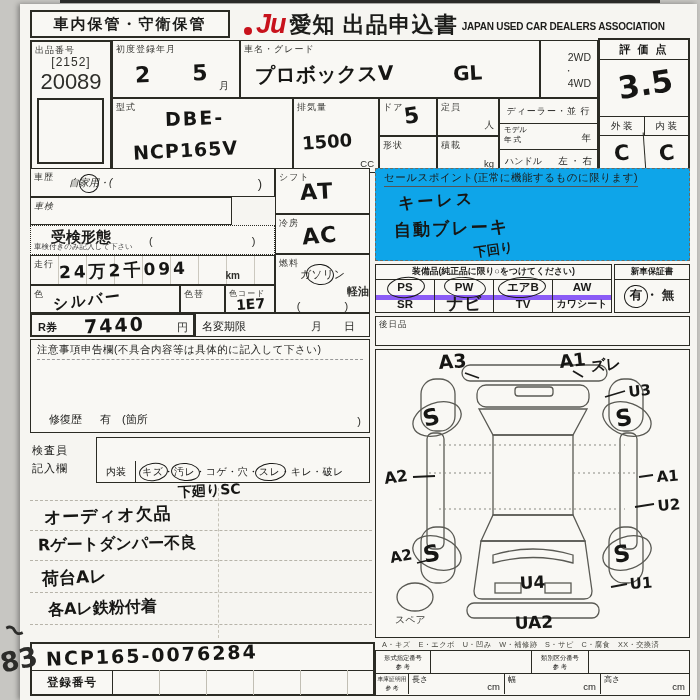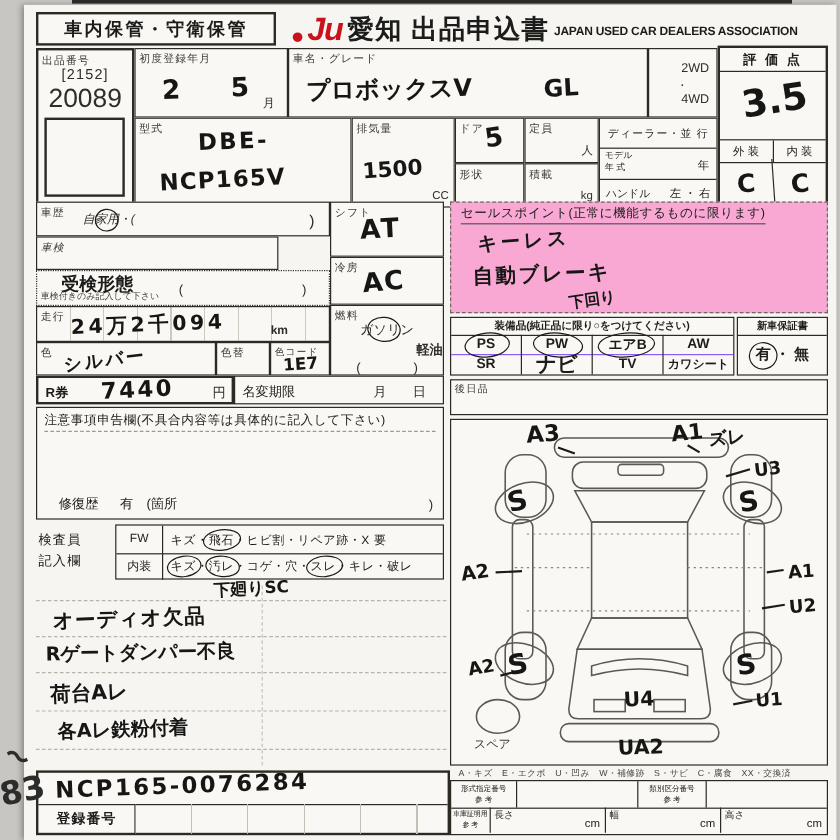--- a/index.html
+++ b/index.html
@@ -165,27 +165,20 @@
       <span>有　(箇所</span>
     </div>
     <div class="abs print" style="right:8px;bottom:5px;font-size:11px;">)</div>
   </div>
 
   <div class="abs" style="left:32px;top:442px;font-size:11px;line-height:1.6;letter-spacing:1px;">
     <div>検査員</div>
     <div>記入欄</div>
   </div>
   <div class="cell" style="left:96px;top:437px;width:274px;height:46px;">
-    <div class="abs" style="left:0;top:0;width:100%;height:23px;border-bottom:1px solid #2b2b24;display:flex;">
-      <div class="ctr" style="width:38px;border-right:1px solid #2b2b24;font-size:10px;">FW</div>
-      <div style="position:relative;flex:1;display:flex;align-items:center;padding-left:6px;font-size:10px;letter-spacing:.5px;">
-        <span>キズ・飛石・ヒビ割・リペア跡・X 要</span>
-        <i class="ring" style="left:33px;top:3px;width:30px;height:16px;transform:rotate(-7deg);"></i>
-      </div>
-    </div>
     <div class="abs" style="left:0;top:23px;width:100%;height:22px;display:flex;">
       <div class="ctr" style="width:38px;border-right:1px solid #2b2b24;font-size:10px;">内装</div>
       <div style="position:relative;flex:1;display:flex;align-items:center;padding-left:6px;font-size:10px;letter-spacing:.5px;">
         <span>キズ・汚レ・コゲ・穴・スレ・キレ・破レ</span>
         <i class="ring" style="left:3px;top:2px;width:27px;height:16px;transform:rotate(-8deg);"></i>
         <i class="ring" style="left:35px;top:2px;width:27px;height:16px;transform:rotate(6deg);"></i>
         <i class="ring" style="left:119px;top:2px;width:29px;height:16px;transform:rotate(-6deg);"></i>
       </div>
     </div>
   </div>
@@ -227,30 +220,30 @@
     <div class="abs hw" style="left:26px;top:8px;font-size:22px;letter-spacing:1px;transform:rotate(-5deg);">AC</div>
   </div>
   <div class="cell" style="left:275px;top:254px;width:95px;height:59px;">
     <span class="lbl">燃料</span>
     <div class="abs print" style="left:0;top:12px;width:100%;text-align:center;font-size:11px;">ガソリン</div>
     <div class="abs print" style="left:0;top:29px;width:100%;text-align:right;font-size:11px;font-weight:bold;">軽油</div>
     <div class="abs print" style="left:0;top:44px;width:100%;text-align:center;font-size:11px;">(　　　　)</div>
     <i class="ring" style="left:30px;top:9px;width:26px;height:19px;transform:rotate(6deg);"></i>
   </div>
 
-  <div class="abs" style="left:375px;top:168px;width:315px;height:93px;border:1.3px dashed #6a6a62;box-sizing:border-box;background:#f9a8d4;">
+  <div class="abs" style="left:375px;top:168px;width:315px;height:93px;border:1.3px dashed #6a6a62;box-sizing:border-box;background:#0ea5e9;">
     <div class="abs" style="left:8px;top:2px;font-size:10.5px;letter-spacing:.5px;border-bottom:1px solid #555;padding-bottom:1px;">セールスポイント(正常に機能するものに限ります)</div>
     <div class="abs hw" style="left:22px;top:22px;font-size:16px;transform:rotate(-4deg);letter-spacing:3px;">キーレス</div>
     <div class="abs hw" style="left:18px;top:48px;font-size:17px;transform:rotate(-2deg);letter-spacing:2px;">自動ブレーキ</div>
     <div class="abs hw" style="left:98px;top:72px;font-size:13px;transform:rotate(-8deg);">下回り</div>
   </div>
 
   <div class="cell" style="left:375px;top:264px;width:237px;height:49px;text-decoration:underline;">
     <div class="abs ctr" style="left:0;top:0;width:100%;height:14px;border-bottom:1px solid #2b2b24;font-size:8.8px;font-weight:bold;">装備品(純正品に限り○をつけてください)</div>
-    <div class="abs" style="left:0;top:14px;width:100%;height:16px;display:flex;border-bottom:1px solid #8b5cf6;">
+    <div class="abs" style="left:0;top:14px;width:100%;height:16px;display:flex;border-bottom:5px solid #8b5cf6;">
       <div class="ctr" style="position:relative;width:25%;border-right:1px solid #2b2b24;font-size:11.5px;font-weight:bold;">
           <span>PS</span>
           <i class="ring" style="left:11px;top:-2px;width:36px;height:19px;transform:rotate(-6deg);"></i>
         </div>
       <div class="ctr" style="position:relative;width:25%;border-right:1px solid #2b2b24;font-size:11.5px;font-weight:bold;">
           <span>PW</span>
           <i class="ring" style="left:9px;top:-2px;width:40px;height:19px;transform:rotate(5deg);"></i>
         </div>
       <div class="ctr" style="position:relative;width:25%;border-right:1px solid #2b2b24;font-size:11.5px;font-weight:bold;">
           <span>エアB</span>

